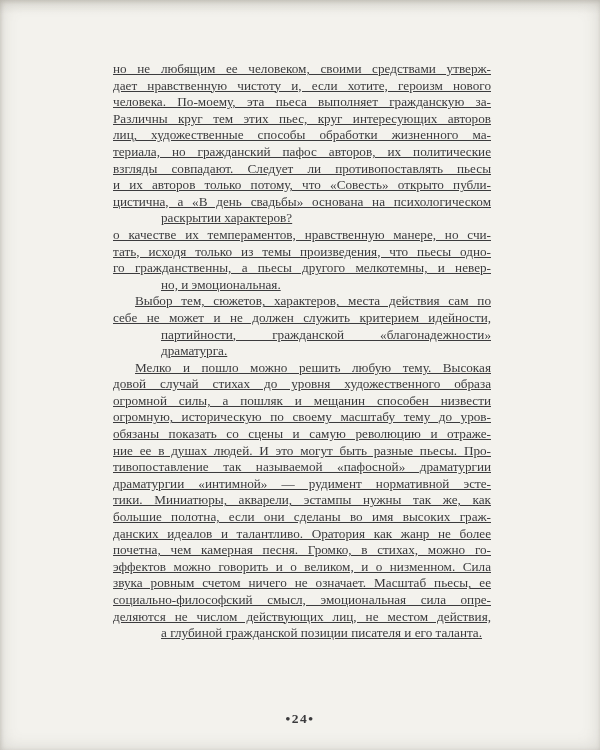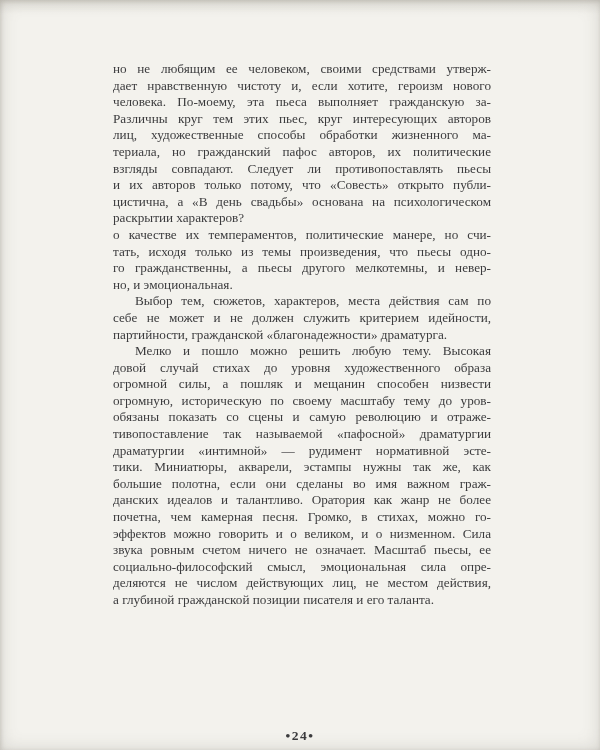--- a/index.html
+++ b/index.html
@@ -44,42 +44,44 @@
     top: 61px;
     width: 378px;
     color: #3b3b3d;
     font-size: 13.2px;
     line-height: 16.6px;
   }
 
   .paragraph {
     margin: 0;
     padding: 0;
+    text-decoration: underline;
   }
 
   .line {
     text-align: justify;
     text-align-last: justify;
     white-space: normal;
     overflow: hidden;
   }
 
   .line.last-line {
     text-align-last: left;
+    margin-left: 48px;
   }
 
   .line.first-indent {
     text-indent: 22px;
   }
 
   .page-number {
     position: absolute;
     left: 0;
     right: 0;
-    top: 728px;
+    top: 711px;
     text-align: center;
     color: #3b3b3d;
     font-size: 13.5px;
     font-weight: bold;
     letter-spacing: 1.5px;
   }
 </style>
 </head>
 <body>
 
@@ -91,40 +93,41 @@
         <div class="line">человека. По-моему, эта пьеса выполняет гражданскую за-</div>
         <div class="line">Различны круг тем этих пьес, круг интересующих авторов</div>
         <div class="line">лиц, художественные способы обработки жизненного ма-</div>
         <div class="line">териала, но гражданский пафос авторов, их политические</div>
         <div class="line">взгляды совпадают. Следует ли противопоставлять пьесы</div>
         <div class="line">и их авторов только потому, что «Совесть» открыто публи-</div>
         <div class="line">цистична, а «В день свадьбы» основана на психологическом</div>
         <div class="line last-line">раскрытии характеров?</div>
       </div>
       <div class="paragraph">
-        <div class="line">о качестве их темпераментов, политические манере, но счи-</div>
+        <div class="line">о качестве их темпераментов, нравственную манере, но счи-</div>
         <div class="line">тать, исходя только из темы произведения, что пьесы одно-</div>
         <div class="line">го гражданственны, а пьесы другого мелкотемны, и невер-</div>
         <div class="line last-line">но, и эмоциональная.</div>
       </div>
       <div class="paragraph">
         <div class="line first-indent">Выбор тем, сюжетов, характеров, места действия сам по</div>
         <div class="line">себе не может и не должен служить критерием идейности,</div>
         <div class="line last-line">партийности, гражданской «благонадежности» драматурга.</div>
       </div>
       <div class="paragraph">
         <div class="line first-indent">Мелко и пошло можно решить любую тему. Высокая</div>
         <div class="line">довой случай стихах до уровня художественного образа</div>
         <div class="line">огромной силы, а пошляк и мещанин способен низвести</div>
         <div class="line">огромную, историческую по своему масштабу тему до уров-</div>
         <div class="line">обязаны показать со сцены и самую революцию и отраже-</div>
+        <div class="line">ние ее в душах людей. И это могут быть разные пьесы. Про-</div>
         <div class="line">тивопоставление так называемой «пафосной» драматургии</div>
         <div class="line">драматургии «интимной» — рудимент нормативной эсте-</div>
         <div class="line">тики. Миниатюры, акварели, эстампы нужны так же, как</div>
-        <div class="line">большие полотна, если они сделаны во имя важном граж-</div>
+        <div class="line">большие полотна, если они сделаны во имя высоких граж-</div>
         <div class="line">данских идеалов и талантливо. Оратория как жанр не более</div>
         <div class="line">почетна, чем камерная песня. Громко, в стихах, можно го-</div>
         <div class="line">эффектов можно говорить и о великом, и о низменном. Сила</div>
         <div class="line">звука ровным счетом ничего не означает. Масштаб пьесы, ее</div>
         <div class="line">социально-философский смысл, эмоциональная сила опре-</div>
         <div class="line">деляются не числом действующих лиц, не местом действия,</div>
         <div class="line last-line">а глубиной гражданской позиции писателя и его таланта.</div>
       </div>
     </div>
   <div class="page-number">•24•</div>

